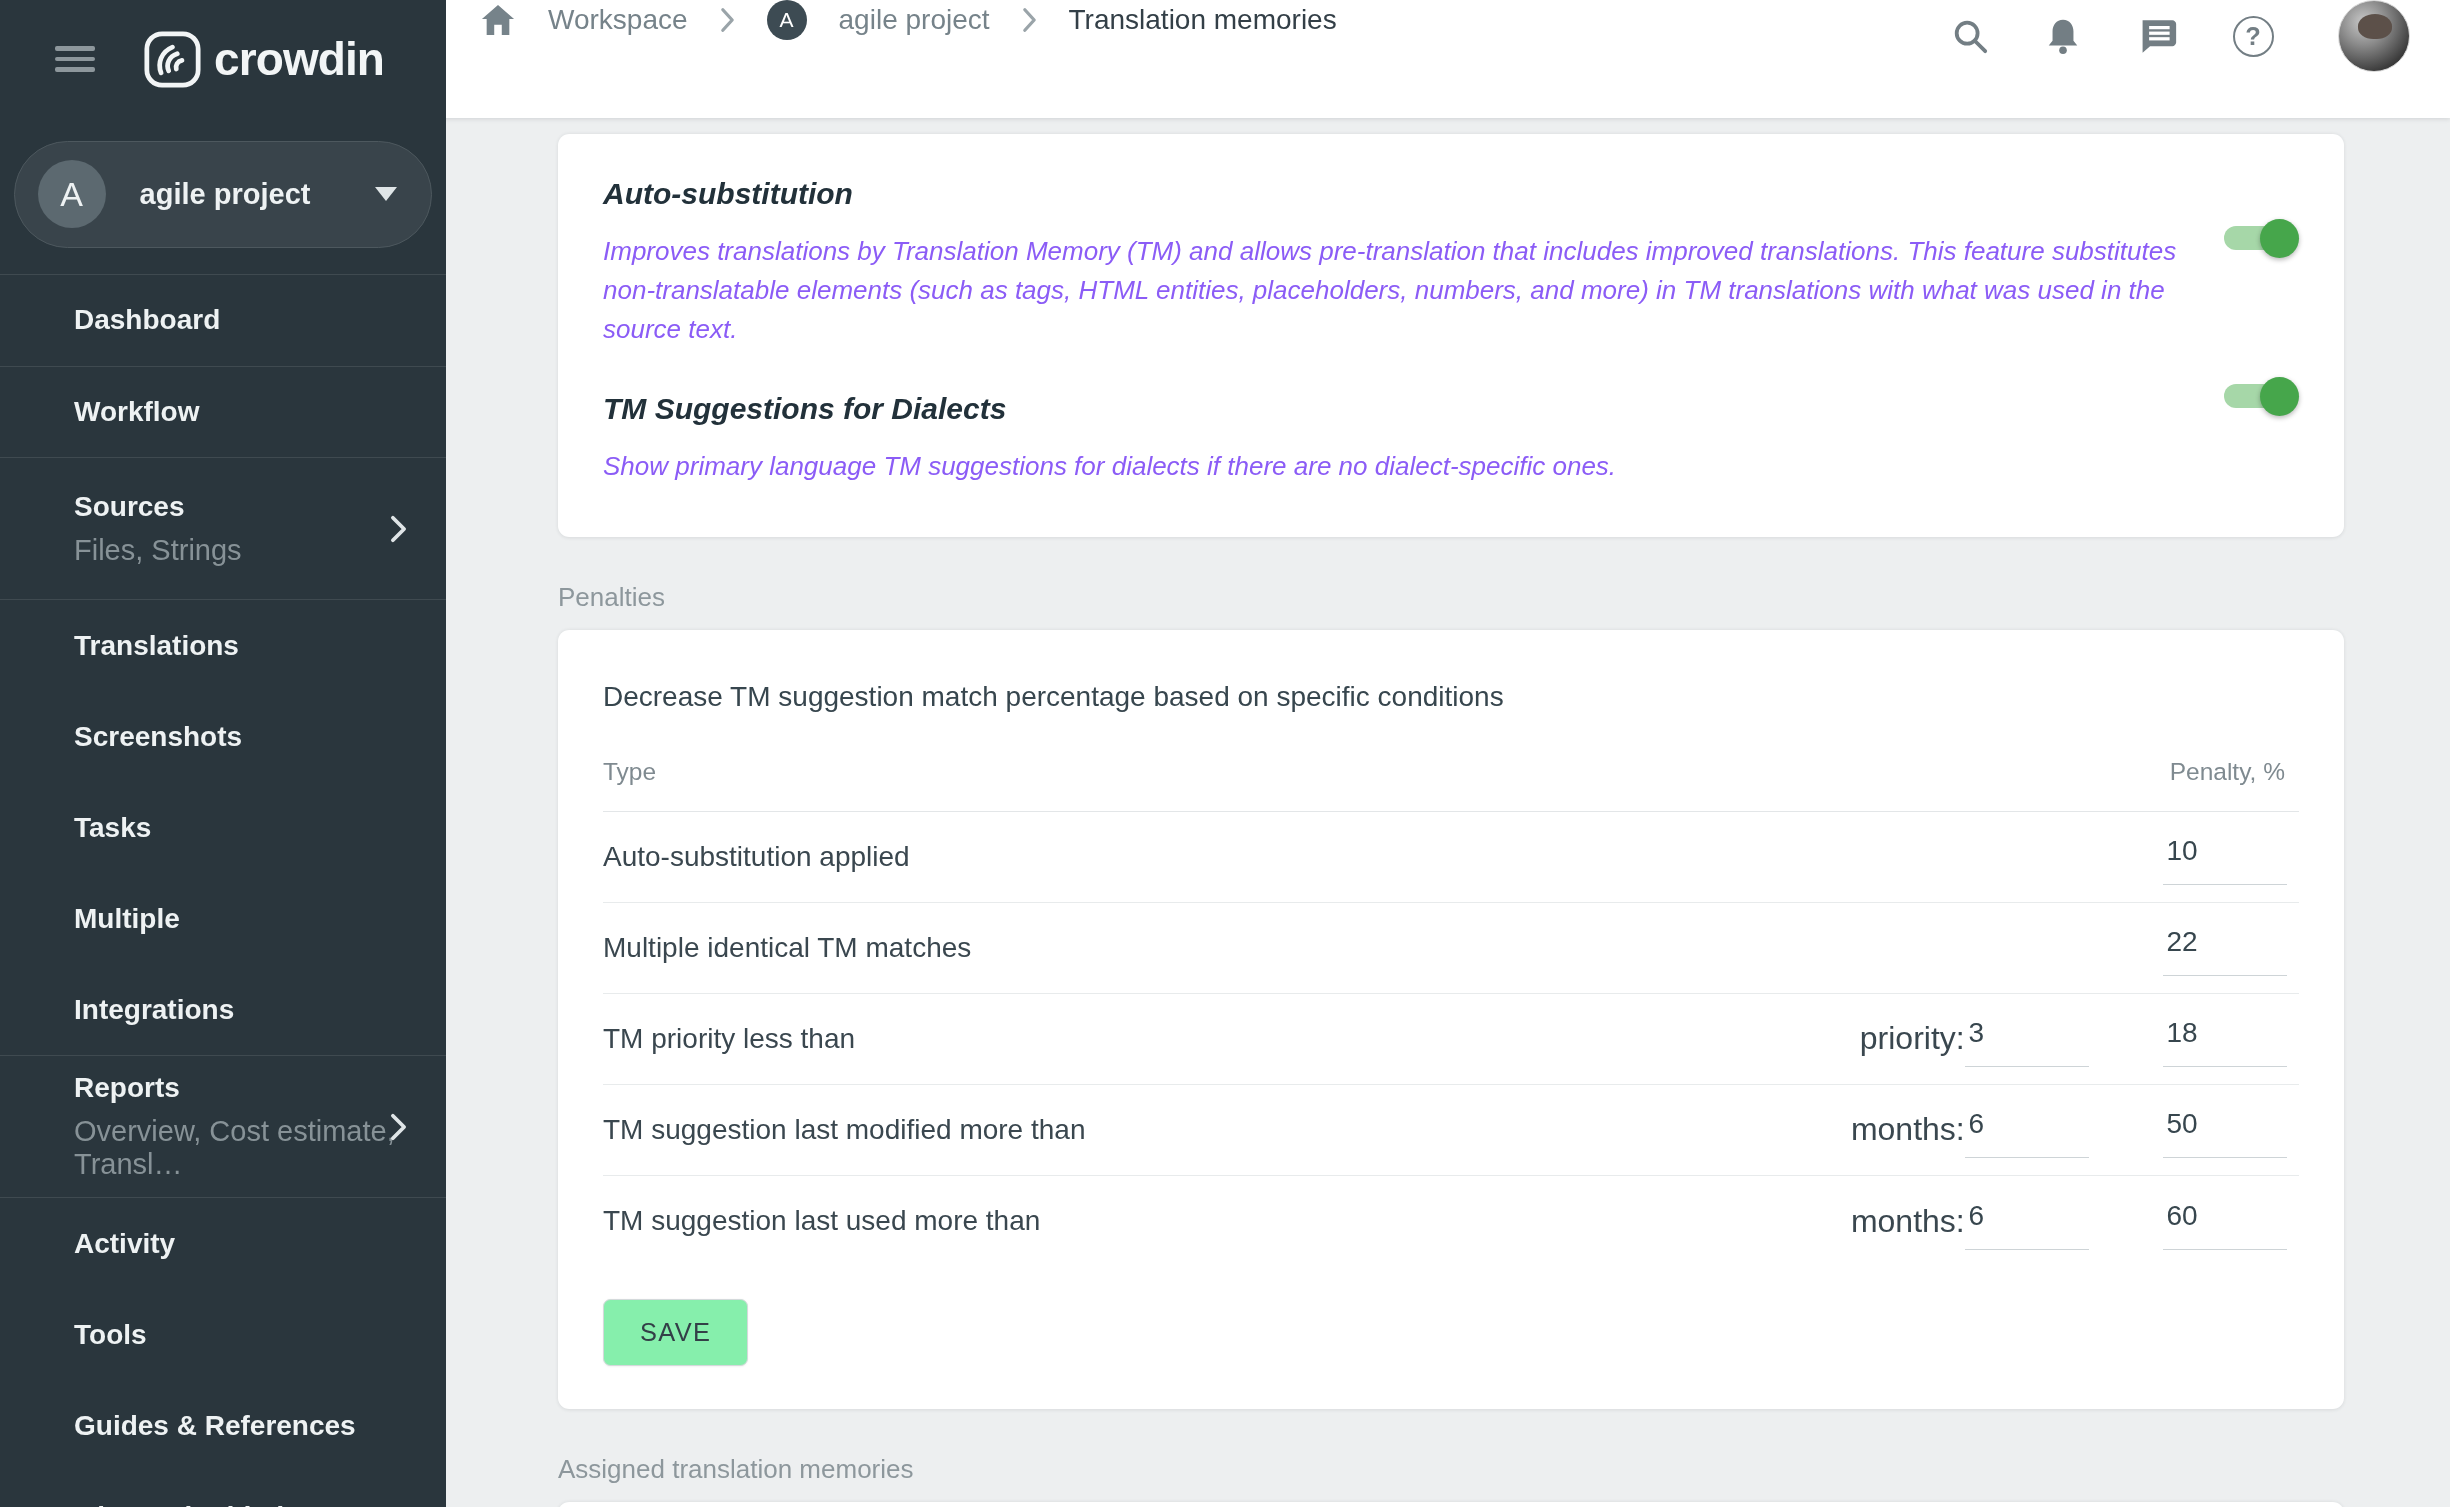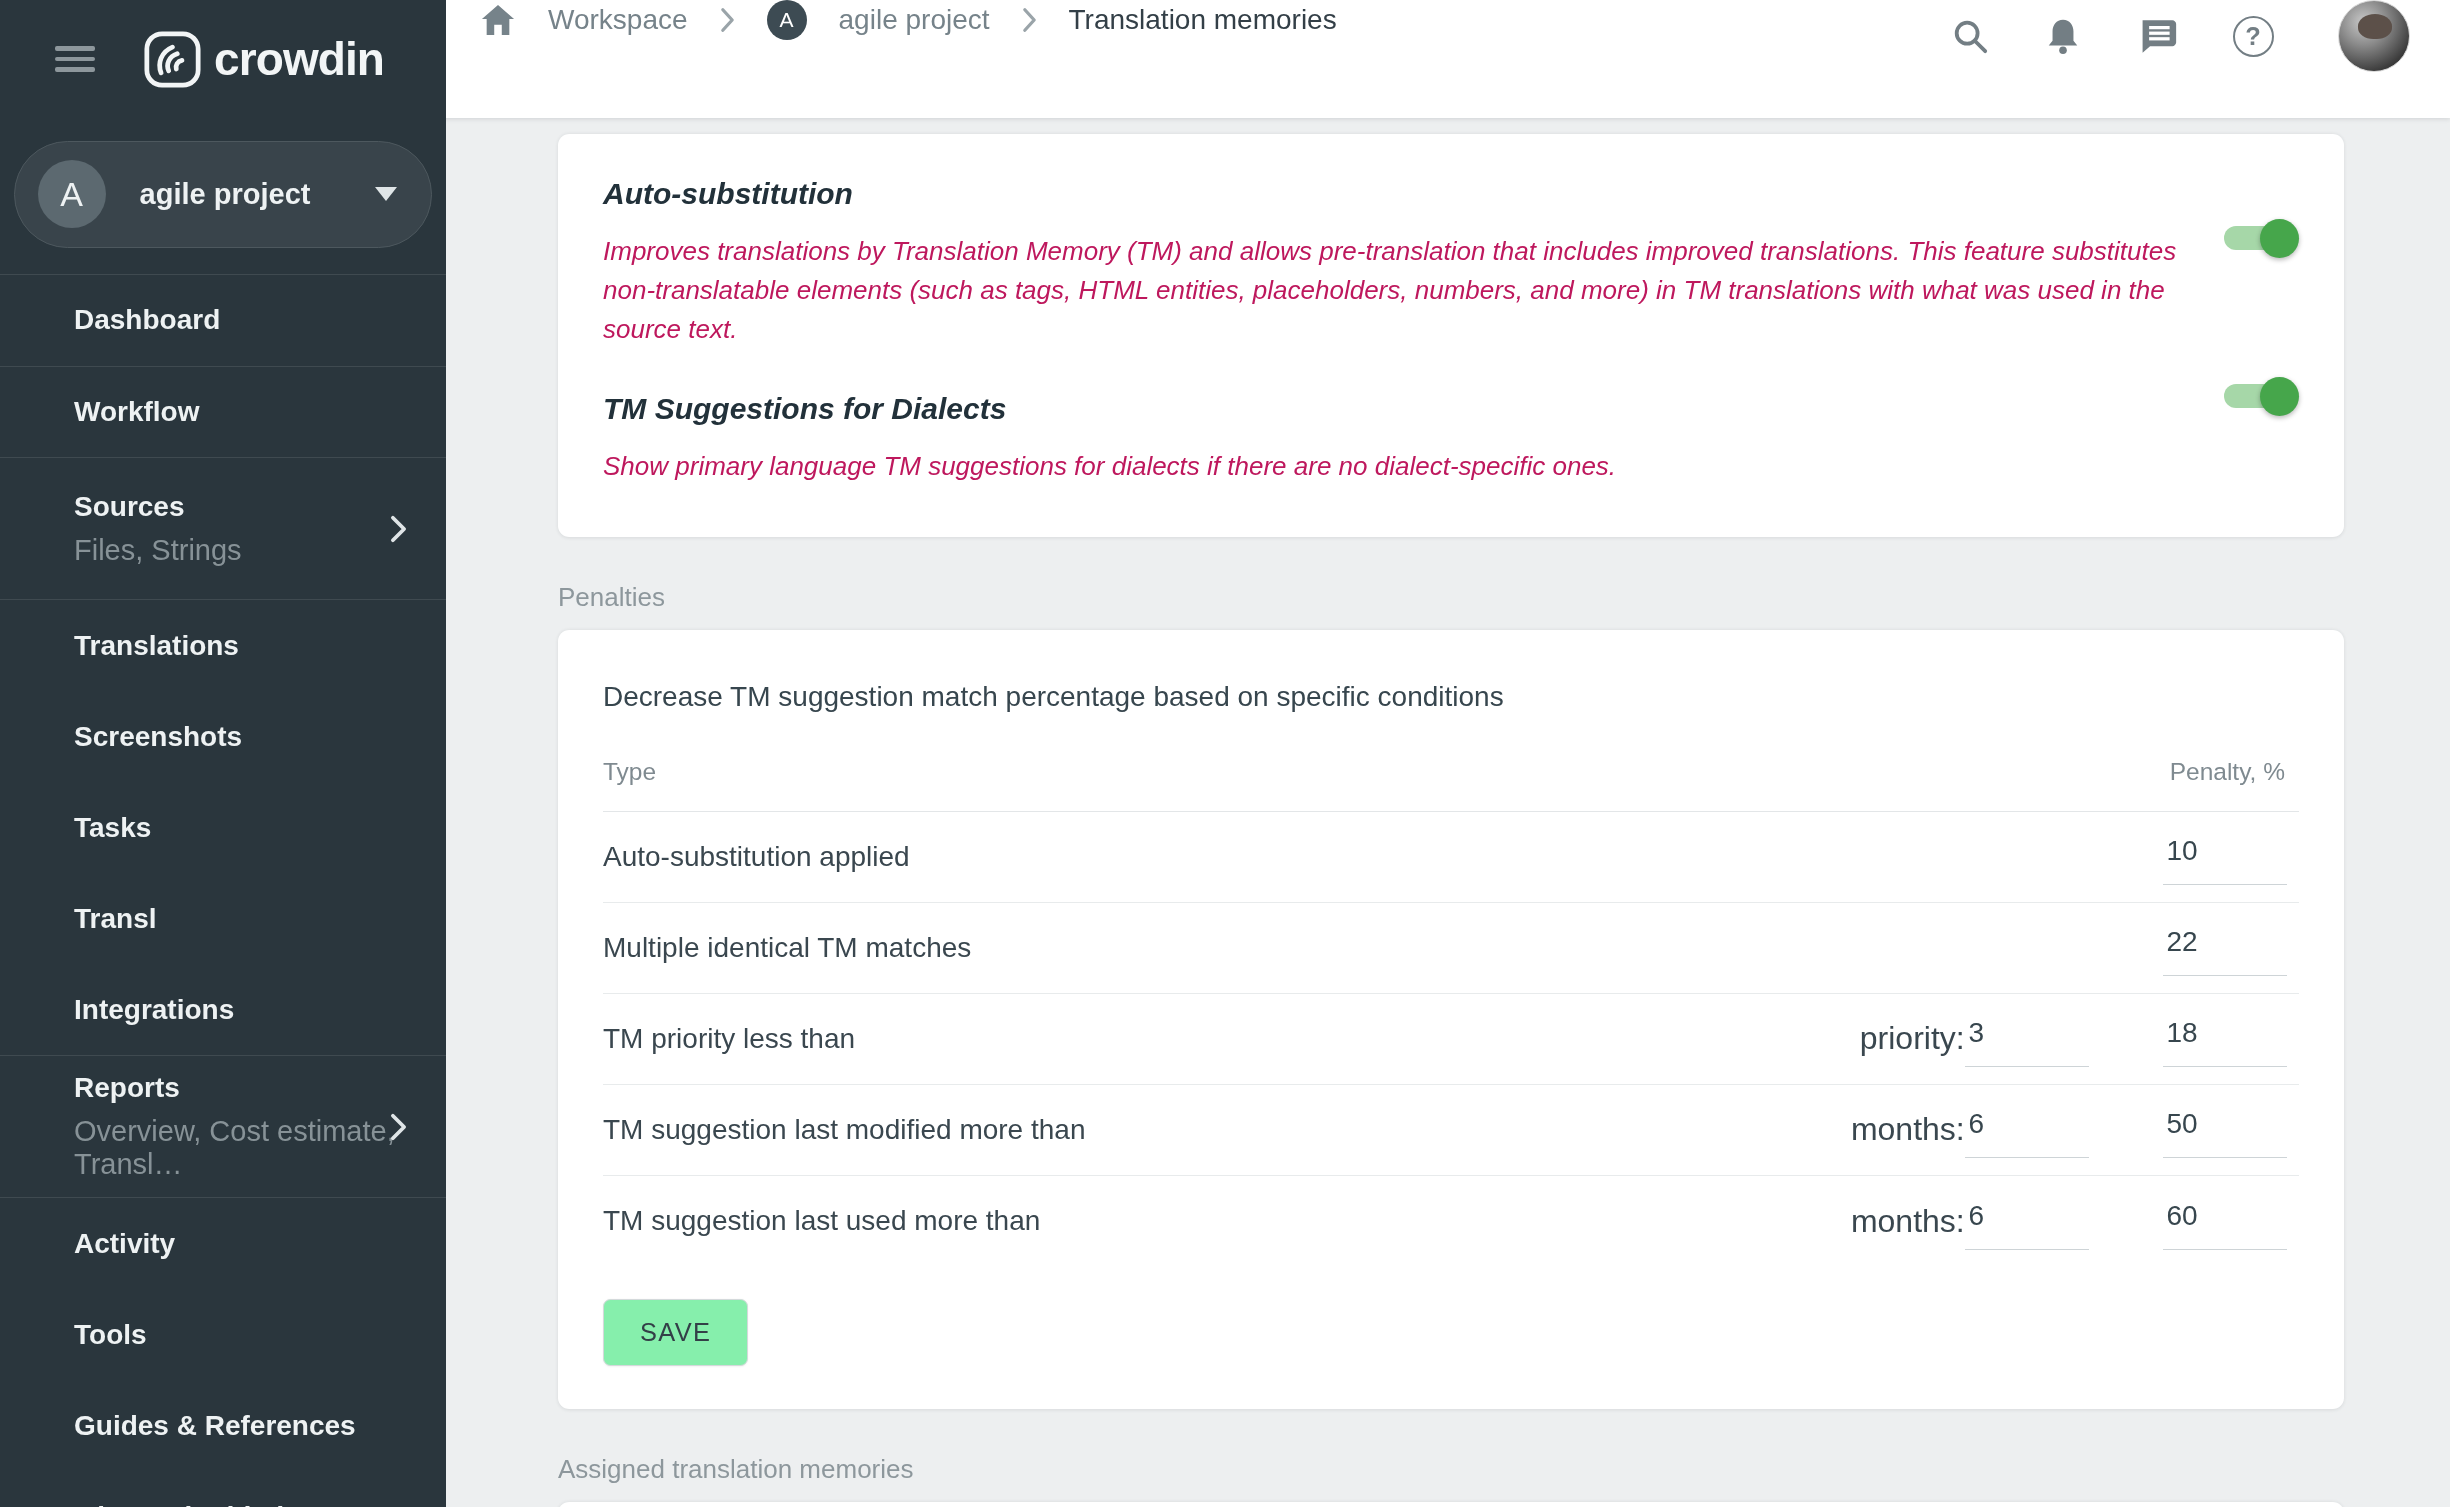--- a/index.html
+++ b/index.html
@@ -76,21 +76,21 @@
     content: ""; position: absolute; left: 19px; top: 13px; width: 34px; height: 24.5px;
     border-radius: 50% 50% 45% 45%; background: #5c5049;
   }
 
   
   .main { position: absolute; left: 433px; top: 118px; width: 2017px; height: 1390px; padding: 16px 106px 0 125px; }
   .card { background: #fff; border-radius: 11.3px; box-shadow: 0 0.9px 3.8px rgba(30,40,46,0.10); }
 
   .card-settings { position: relative; padding: 43px 45px 51px 45px; font-style: italic; }
   .setting-title { font-size: 30px; font-weight: bold; color: #22313a; margin-bottom: 21px; }
-  .setting-desc { font-size: 26px; color: #be185d; line-height: 39px; max-width: 1593px; margin-top: 16px; }
+  .setting-desc { font-size: 26px; color: #8b5cf6; line-height: 39px; max-width: 1593px; margin-top: 16px; }
   .setting-desc.first { margin-bottom: 43px; }
   .toggle { position: absolute; right: 45px; width: 75px; height: 41px; cursor: pointer; }
   .toggle-1 { top: 83px; }
   .toggle-2 { top: 241px; }
   .toggle-track { position: absolute; left: 0; top: 9.4px; width: 74px; height: 23.6px; border-radius: 12.3px; background: #a6d7a8; }
   .toggle-knob {
     position: absolute; right: 0; top: 1.9px; width: 39px; height: 39px; border-radius: 50%;
     background: #46a64b; box-shadow: 0 1.9px 5.7px rgba(0,0,0,0.28);
   }
 
@@ -164,21 +164,21 @@
     <div class="nav-item">
         <span>Translations</span>
       </div>
     <div class="nav-item">
         <span>Screenshots</span>
       </div>
     <div class="nav-item">
         <span>Tasks</span>
       </div>
     <div class="nav-item">
-        <span>Transl</span>
+        <span>Multiple</span>
       </div>
     <div class="nav-item">
         <span>Integrations</span>
       </div>
     <div class="nav-divider"></div>
     <div class="nav-item with-sub">
       <span>Reports</span>
       <span class="nav-sub">Overview, Cost estimate, Transl…</span>
       <svg class="nav-chevron" width="19" height="30" viewBox="0 0 20 32">
           <polyline points="4,4 16,16 4,28" fill="none" stroke="#dfe5e7" stroke-width="4" stroke-linecap="round" stroke-linejoin="round"></polyline>

